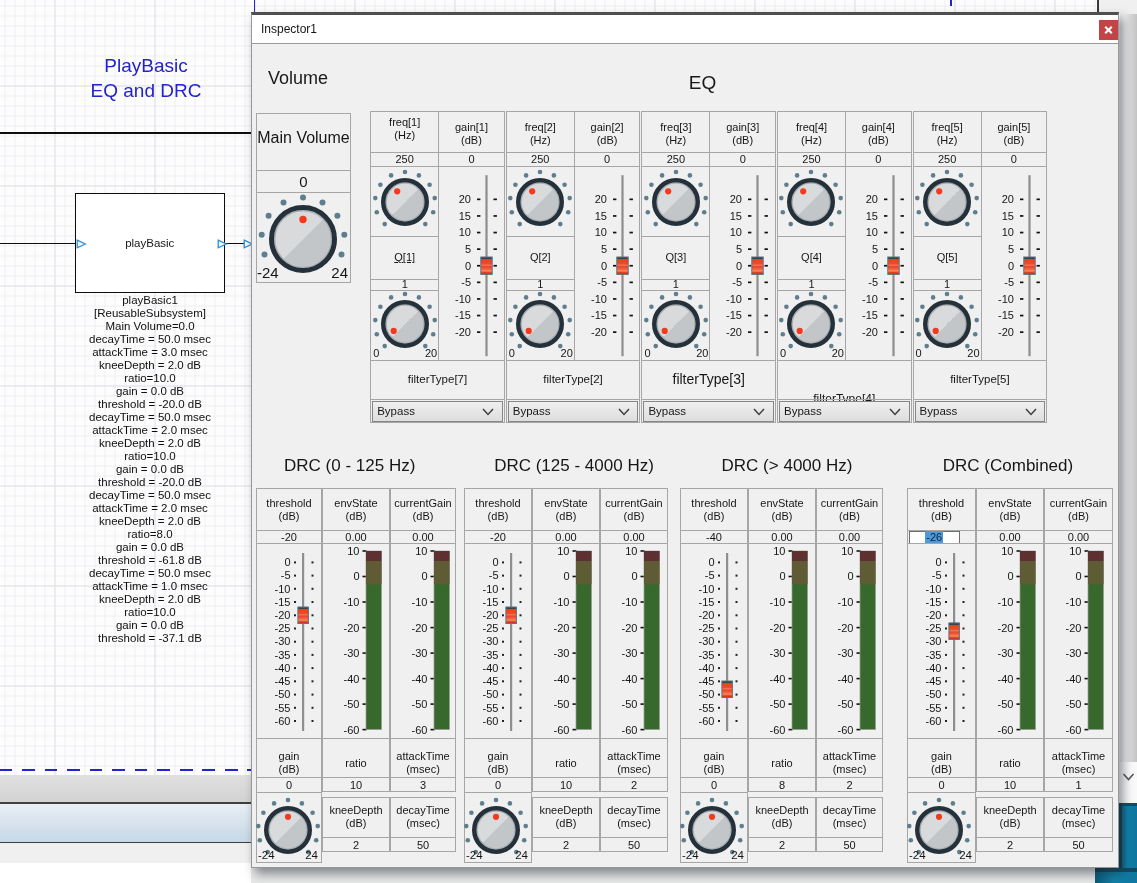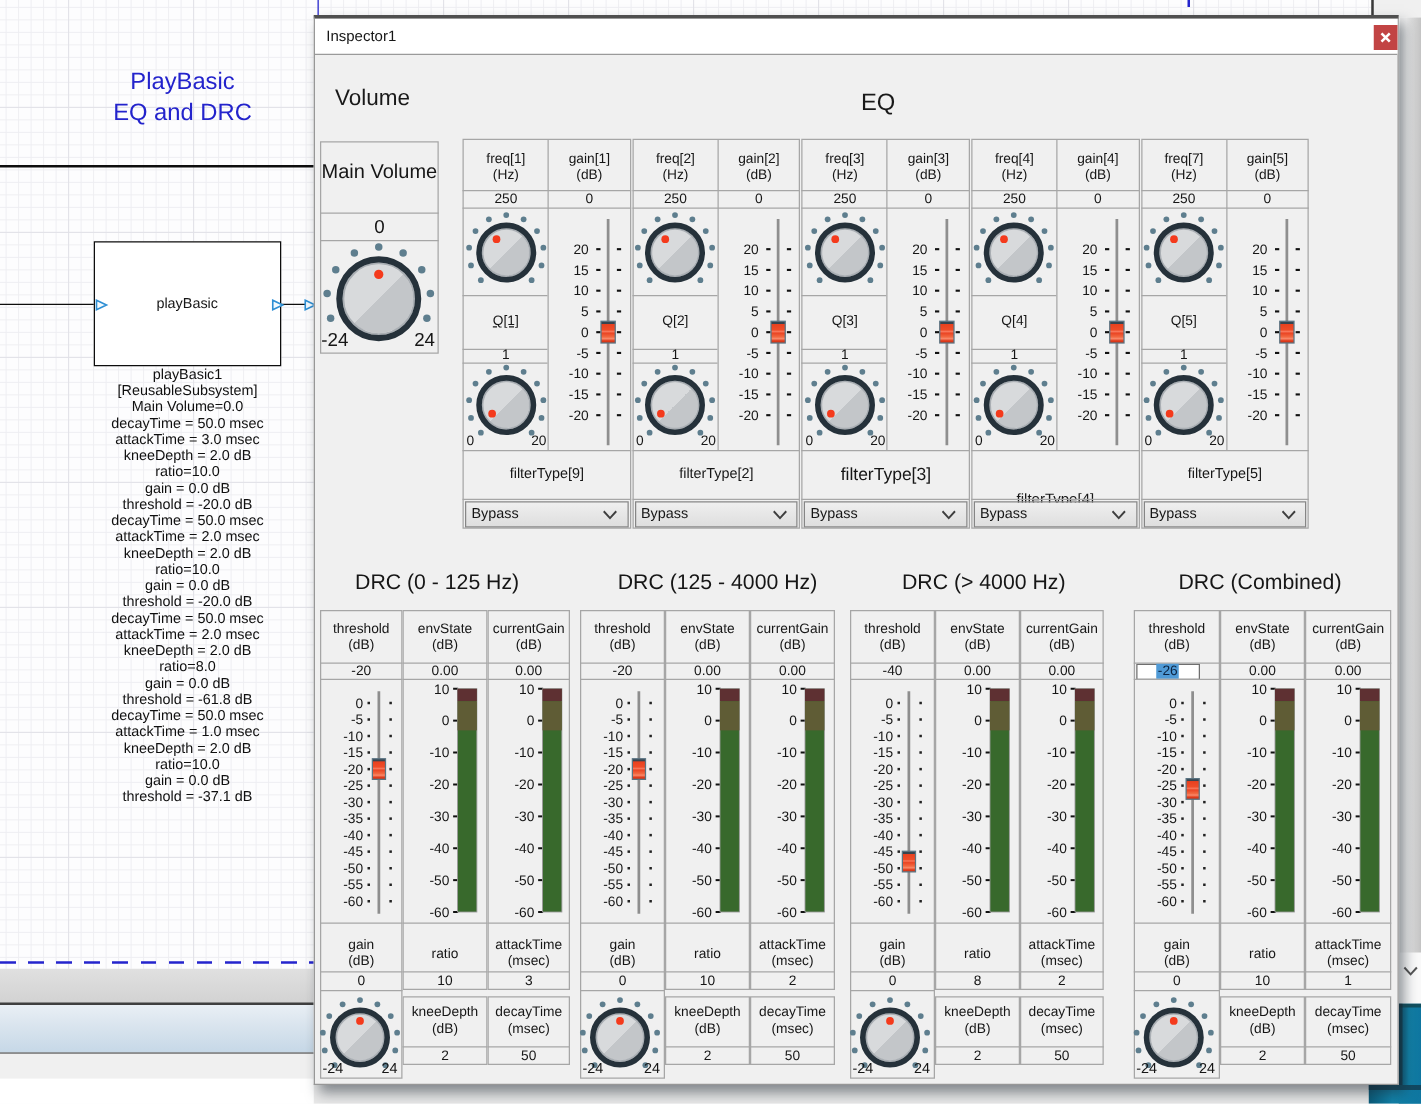--- a/index.html
+++ b/index.html
@@ -120,21 +120,21 @@
     <circle cx="87.3" cy="41.7" r="3.0" fill="#5e7e8e"></circle>
     <circle cx="84.5" cy="61.5" r="3.0" fill="#5e7e8e"></circle>
     <circle cx="46" cy="46" r="27.6" fill="url(#kf)"></circle>
     <circle cx="46" cy="46" r="28.3" fill="none" stroke="#a9aeb3" stroke-width="1.6"></circle>
     <circle cx="46" cy="46" r="31.5" fill="none" stroke="#25313a" stroke-width="5.0"></circle>
     <circle cx="46.0" cy="26.5" r="3.7" fill="#f43a1c"></circle>
   </svg>
 <div class="a cc" style="left:257px;top:262px;width:30px;height:20px;font-size:15px;justify-content:flex-start;text-align:left;">-24</div>
 <div class="a cc" style="left:320px;top:262px;width:28px;height:20px;font-size:15px;justify-content:flex-end;text-align:right;">24</div>
 <div class="a box" style="left:370.2px;top:111px;width:134.6px;height:312.2px;"></div>
-<div class="a" style="left:371.2px;top:112px;width:67px;height:40px;font-size:11px;line-height:13px;display:flex;flex-direction:column;align-items:center;justify-content:center;padding-top:4px">
+<div class="a" style="left:371.2px;top:112px;width:67px;height:40px;font-size:11px;line-height:13px;display:flex;flex-direction:column;align-items:center;justify-content:flex-start;padding-top:4px">
     <span>freq[1]</span>
     <span>(Hz)</span>
   </div>
 <div class="a" style="left:438.2px;top:112px;width:66.6px;height:40px;font-size:11px;line-height:13px;display:flex;flex-direction:column;align-items:center;justify-content:center;padding-top:4px">
     <span>gain[1]</span>
     <span>(dB)</span>
   </div>
 <div class="a" style="left:438.2px;top:112px;width:1px;height:247.5px;background:#a6a6a6"></div>
 <div class="a" style="left:370.2px;top:152px;width:134.6px;height:1px;background:#a6a6a6"></div>
 <div class="a cc" style="left:371.2px;top:152.5px;width:67px;height:13px;font-size:11px;">250</div>
@@ -175,21 +175,21 @@
     <circle cx="61.2" cy="43.3" r="2.3" fill="#5e7e8e"></circle>
     <circle cx="53.3" cy="55.1" r="2.3" fill="#5e7e8e"></circle>
     <circle cx="33" cy="33" r="18.3" fill="url(#kf)"></circle>
     <circle cx="33" cy="33" r="18.9" fill="none" stroke="#a9aeb3" stroke-width="1.4"></circle>
     <circle cx="33" cy="33" r="21.75" fill="none" stroke="#25313a" stroke-width="4.5"></circle>
     <circle cx="21.7" cy="39.9" r="3.1" fill="#f43a1c"></circle>
   </svg>
 <div class="a cc" style="left:373.2px;top:347px;width:14px;height:12px;font-size:11px;justify-content:flex-start;text-align:left;">0</div>
 <div class="a cc" style="left:421.2px;top:347px;width:16px;height:12px;font-size:11px;justify-content:flex-end;text-align:right;">20</div>
 <div class="a" style="left:370.2px;top:359.5px;width:134.6px;height:1px;background:#a6a6a6"></div>
-<div class="a cc" style="left:371.2px;top:359.5px;width:132.6px;height:39px;font-size:11.5px;">filterType[9]</div>
+<div class="a cc" style="left:371.2px;top:359.5px;width:132.6px;height:39px;font-size:11.5px;">filterType[7]</div>
 <div class="a" style="left:370.2px;top:398.7px;width:134.6px;height:1px;background:#a6a6a6"></div>
 <div class="a" style="left:372.2px;top:400.5px;width:130.6px;height:21.8px;background:linear-gradient(180deg,#efefef,#dedede);border:1px solid #868686;"></div>
 <div class="a cc" style="left:377.2px;top:400.5px;width:60px;height:21.8px;font-size:11.5px;justify-content:flex-start;text-align:left;">Bypass</div>
 <svg class="a" style="left:481.2px;top:407px" width="14" height="10">
     <path d="M2 2 L7 7.5 L12 2" fill="none" stroke="#3f3f3f" stroke-width="1.5"></path>
   </svg>
 <svg class="a" style="left:438.2px;top:165.5px" width="67" height="194">
     <rect x="47.4" y="9.2" width="2.2" height="181" fill="#8e8e8e"></rect>
     <text x="33" y="37.2" text-anchor="end" font-size="11">20</text>
     <rect x="39" y="32.5" width="3.4" height="1.7" fill="#111"></rect>
@@ -497,21 +497,21 @@
     <text x="33" y="153.4" text-anchor="end" font-size="11">-15</text>
     <rect x="39" y="148.7" width="3.4" height="1.7" fill="#111"></rect>
     <rect x="55.5" y="148.7" width="3.4" height="1.7" fill="#111"></rect>
     <text x="33" y="170.0" text-anchor="end" font-size="11">-20</text>
     <rect x="39" y="165.3" width="3.4" height="1.7" fill="#111"></rect>
     <rect x="55.5" y="165.3" width="3.4" height="1.7" fill="#111"></rect>
     <rect x="42.8" y="91.0" width="11.4" height="17.4" fill="url(#hg)" stroke="#5a7482" stroke-width="1"></rect>
   </svg>
 <div class="a box" style="left:912.5999999999999px;top:111px;width:134.6px;height:312.2px;"></div>
 <div class="a" style="left:913.5999999999999px;top:112px;width:67px;height:40px;font-size:11px;line-height:13px;display:flex;flex-direction:column;align-items:center;justify-content:center;padding-top:4px">
-    <span>freq[7]</span>
+    <span>freq[5]</span>
     <span>(Hz)</span>
   </div>
 <div class="a" style="left:980.5999999999999px;top:112px;width:66.6px;height:40px;font-size:11px;line-height:13px;display:flex;flex-direction:column;align-items:center;justify-content:center;padding-top:4px">
     <span>gain[5]</span>
     <span>(dB)</span>
   </div>
 <div class="a" style="left:980.5999999999999px;top:112px;width:1px;height:247.5px;background:#a6a6a6"></div>
 <div class="a" style="left:912.5999999999999px;top:152px;width:134.6px;height:1px;background:#a6a6a6"></div>
 <div class="a cc" style="left:913.5999999999999px;top:152.5px;width:67px;height:13px;font-size:11px;">250</div>
 <div class="a cc" style="left:980.5999999999999px;top:152.5px;width:66.6px;height:13px;font-size:11px;">0</div>

